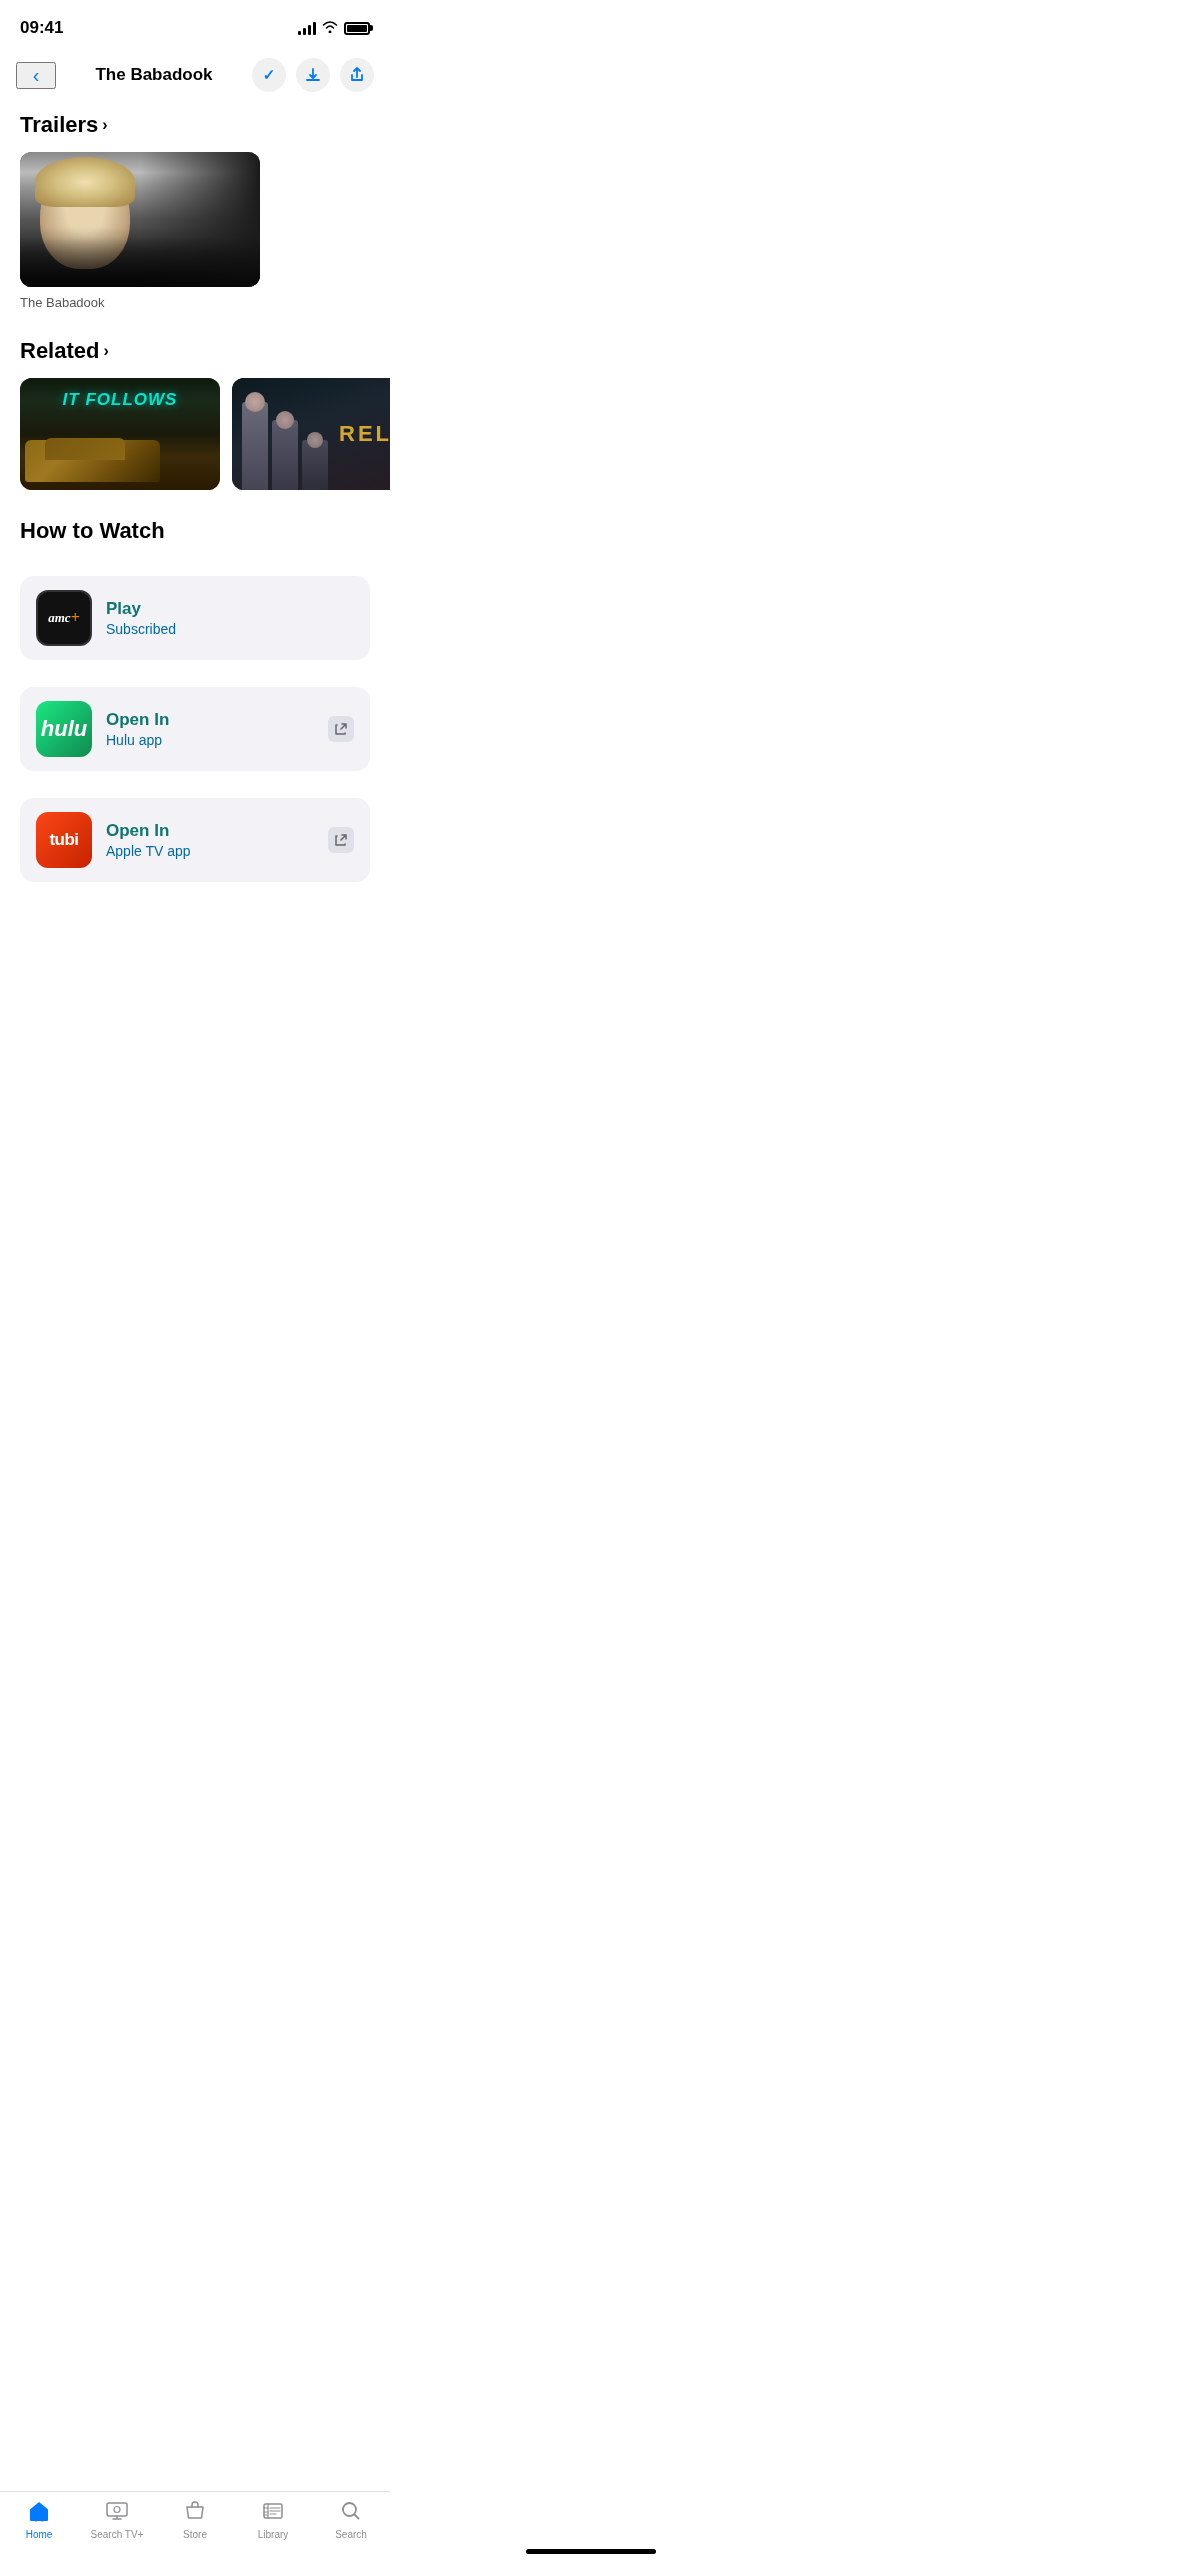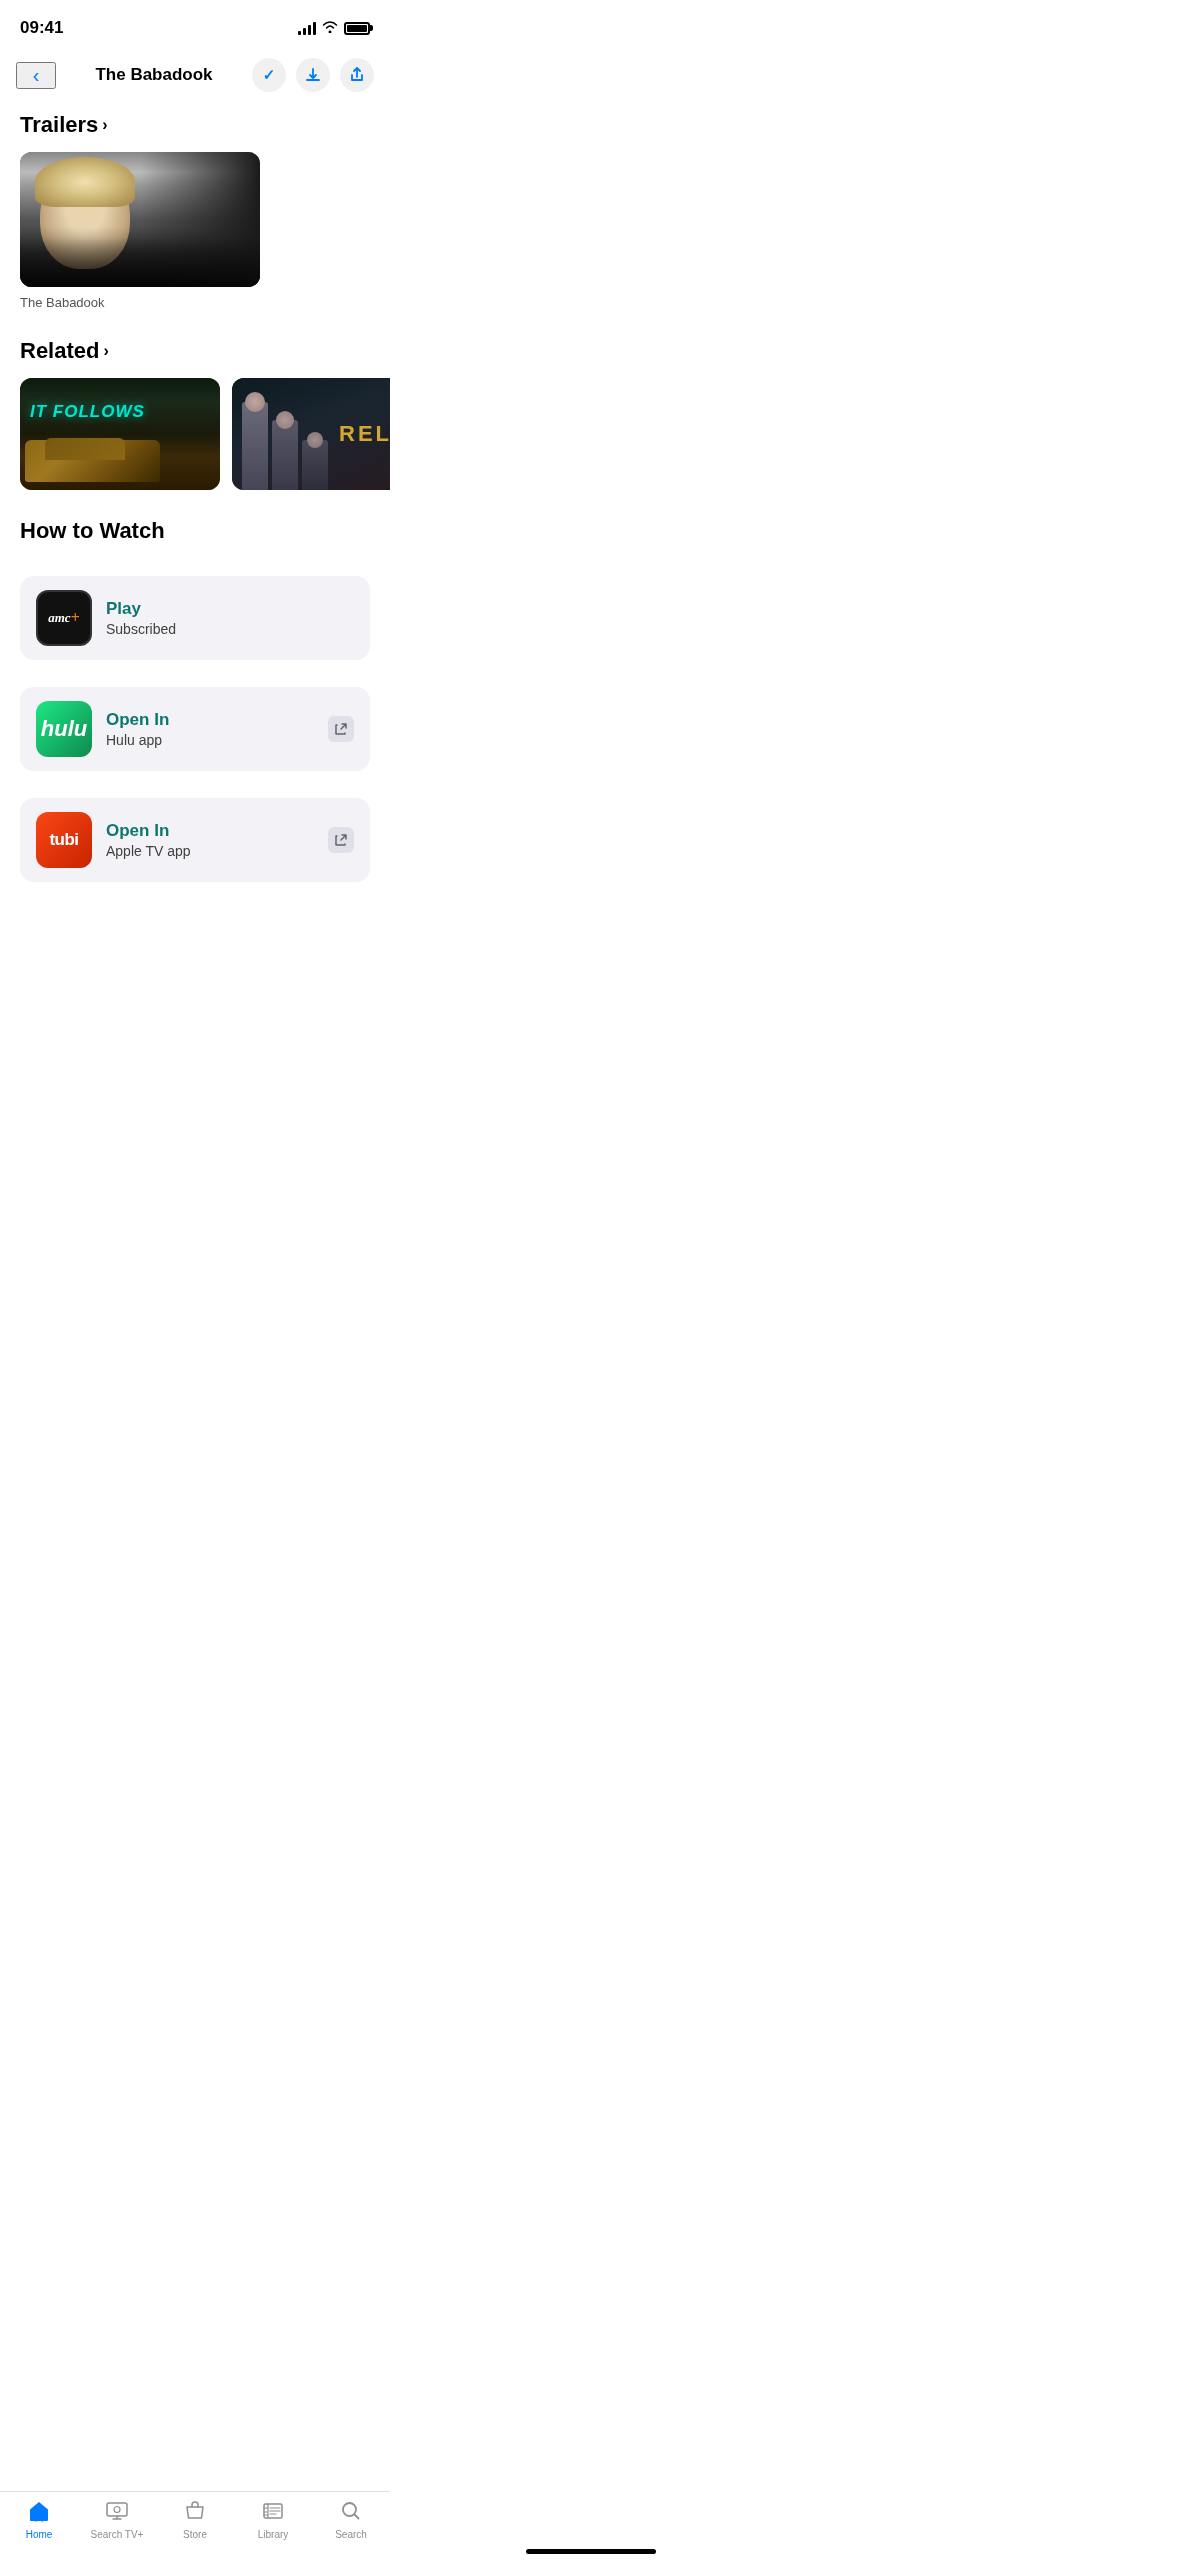--- a/index.html
+++ b/index.html
@@ -332,21 +332,21 @@
     }
 
     .watch-action {
       font-size: 17px;
       font-weight: 600;
       color: #0f766e;
     }
 
     .watch-sub {
       font-size: 14px;
-      color: #404040;
+      color: #0369a1;
       margin-top: 2px;
     }
 
     .watch-external {
       width: 26px;
       height: 26px;
       background: #e0e0e8;
       border-radius: 6px;
       display: flex;
       align-items: center;
@@ -518,21 +518,21 @@
     <div class="related-scroll">
 
       <div class="related-card it-follows-card">
 
         <div style="position:absolute;top:0;left:0;right:0;bottom:0;background:linear-gradient(180deg, #0d1a0d 0%, #1a2a1a 20%, #1a1a0a 50%, #3a2a0a 70%, #2a1a00 100%);"></div>
 
         <div style="position:absolute;bottom:8px;left:5px;right:60px;height:42px;background:linear-gradient(135deg, #8B6914 0%, #a07820 30%, #6a4a0a 70%, #3a2a00 100%);border-radius:6px 6px 3px 3px;"></div>
 
         <div style="position:absolute;bottom:30px;left:25px;width:80px;height:22px;background:linear-gradient(135deg, #7a5810 0%, #8a6814 100%);border-radius:6px 6px 0 0;"></div>
 
-        <div style="position:absolute;top:24px;left:10px;right:10px;text-align:left;">
+        <div style="position:absolute;top:12px;left:10px;right:10px;text-align:center;">
           <span style="font-size:17px;font-weight:900;color:#00E5CC;letter-spacing:1px;text-transform:uppercase;font-style:italic;text-shadow:0 0 8px rgba(0,200,180,0.7);">It Follows</span>
         </div>
       </div>
 
       <div class="related-card relic-card">
 
         <div style="position:absolute;top:0;left:0;right:0;bottom:0;background:linear-gradient(160deg, #0d1a1f 0%, #1a2530 40%, #2a1a20 100%);"></div>
 
         <div style="position:absolute;left:10px;top:0;bottom:0;width:110px;display:flex;align-items:flex-end;gap:4px;padding-bottom:0;">
 

